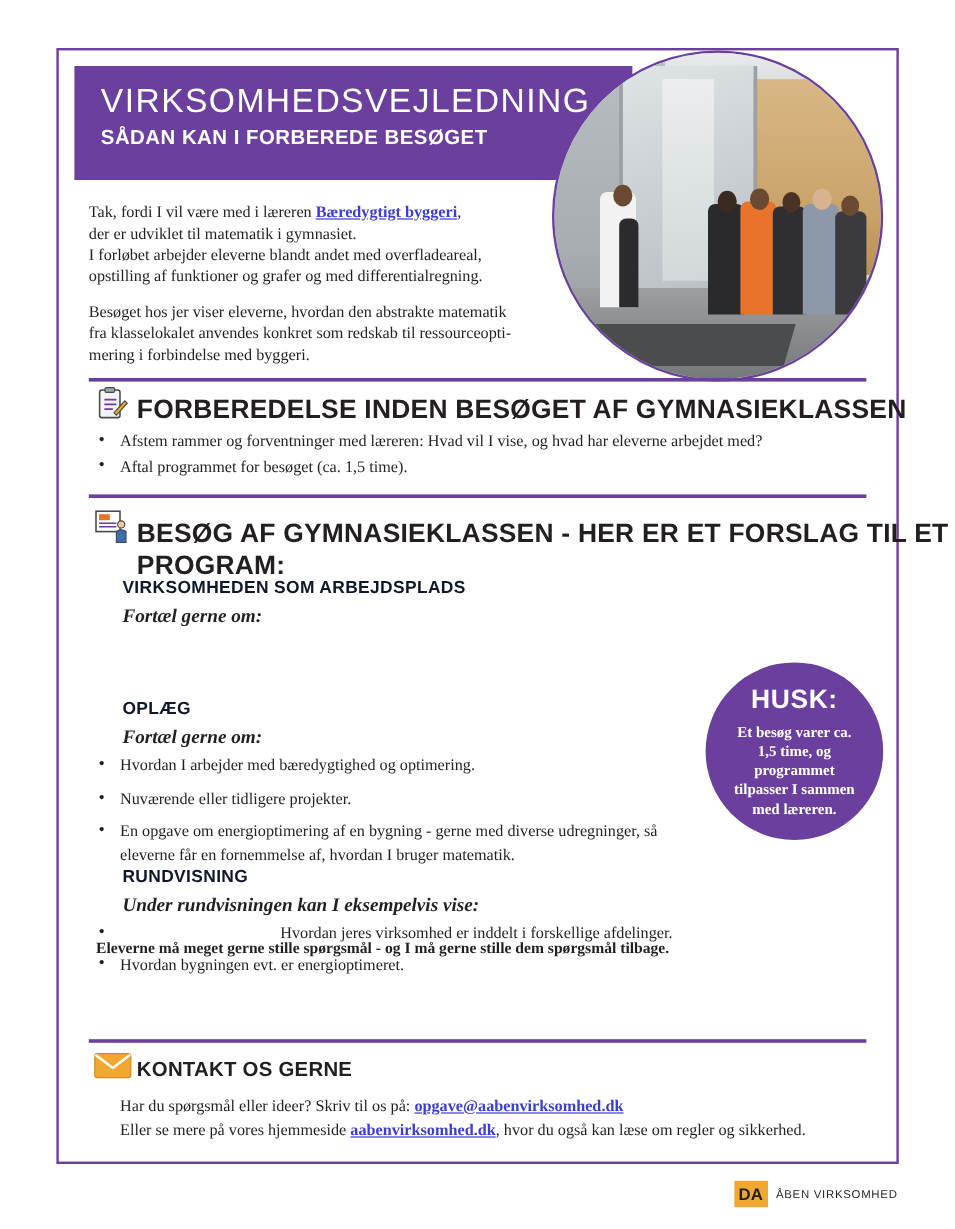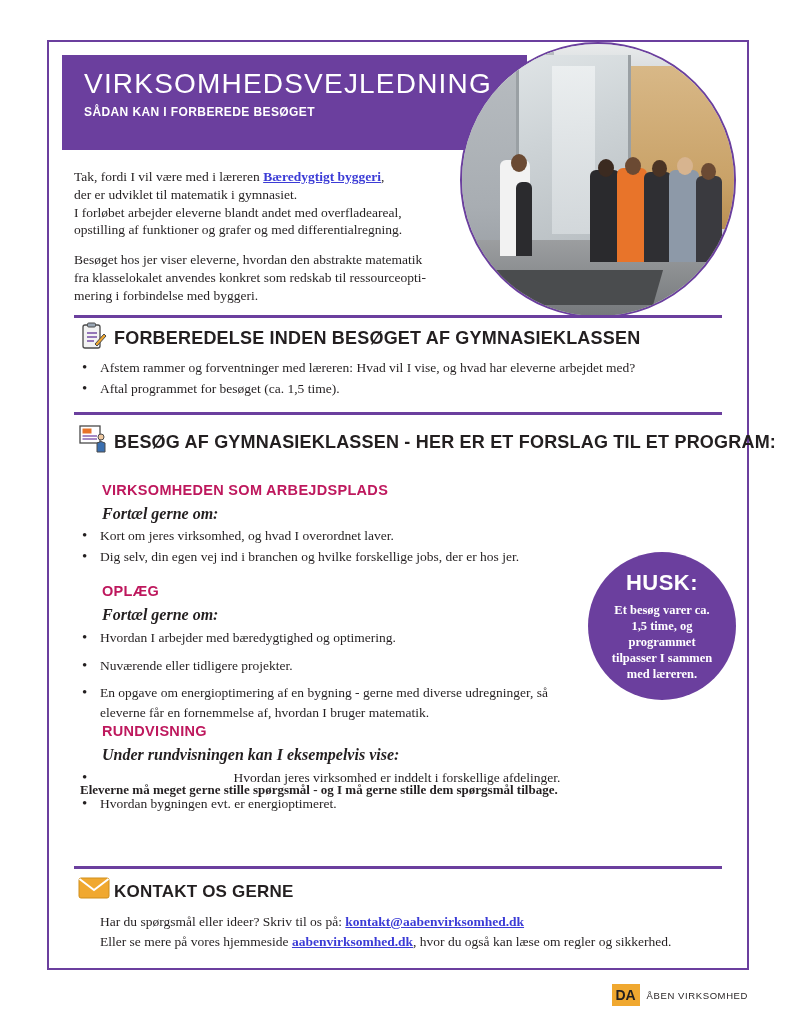--- a/index.html
+++ b/index.html
@@ -49,21 +49,21 @@
     font-weight: 400;
     font-size: 28px;
     letter-spacing: 1.2px;
     color: #ffffff;
     line-height: 1.05;
     margin: 0;
   }
   .header-sub {
     font-family: "Liberation Sans", sans-serif;
     font-weight: bold;
-    font-size: 12px;
+    font-size: 17px;
     letter-spacing: 0.4px;
     color: #ffffff;
     margin: 7px 0 0 0;
   }
 
   
   .photo-circle {
     position: absolute;
     left: 460px;
     top: 42px;
@@ -136,21 +136,21 @@
     left: 74px;
     width: 648px;
     height: 3px;
     background: #6b3f9e;
   }
 
   .section-head {
     position: absolute;
     font-family: "Liberation Sans", sans-serif;
     font-weight: bold;
-    font-size: 18px;
+    font-size: 22px;
     letter-spacing: 0.2px;
     color: #231f20;
   }
 
   .icon-box {
     position: absolute;
     width: 30px;
     height: 30px;
   }
 
@@ -170,21 +170,21 @@
     left: 8px;
     top: -1px;
     font-size: 15px;
   }
 
   .sub-head {
     position: absolute;
     font-family: "Liberation Sans", sans-serif;
     font-weight: bold;
     font-size: 14.5px;
-    color: #be185d;
+    color: #0f172a;
     letter-spacing: 0.3px;
   }
   .lead-in {
     position: absolute;
     font-weight: bold;
     font-style: italic;
     font-size: 16px;
   }
 
   
@@ -348,24 +348,20 @@
       <line x1="4.5" y1="12" x2="19" y2="12" stroke="#6b3f9e" stroke-width="1.2"></line>
       <line x1="4.5" y1="15" x2="19" y2="15" stroke="#6b3f9e" stroke-width="1.2"></line>
       <circle cx="23" cy="13" r="3" fill="#f0c9a0" stroke="#4a4a4a" stroke-width="1"></circle>
       <path d="M19 28 L19 19 Q23 16 27 19 L27 28 Z" fill="#3a6fb0" stroke="#4a4a4a" stroke-width="1"></path>
     </svg>
   </div>
   <div class="section-head" style="left:114px;top:432px;">BESØG AF GYMNASIEKLASSEN - HER ER ET FORSLAG TIL ET PROGRAM:</div>
 
   <div class="sub-head" style="left:102px;top:482px;">VIRKSOMHEDEN SOM ARBEJDSPLADS</div>
   <div class="lead-in" style="left:102px;top:505px;">Fortæl gerne om:</div>
-  <div class="bullets" style="left:74px;top:526px;width:620px;">
-    <div class="bul">Kort om jeres virksomhed, og hvad I overordnet laver.</div>
-    <div class="bul">Dig selv, din egen vej ind i branchen og hvilke forskellige jobs, der er hos jer.</div>
-  </div>
 
   <div class="sub-head" style="left:102px;top:583px;">OPLÆG</div>
   <div class="lead-in" style="left:102px;top:606px;">Fortæl gerne om:</div>
   <div class="bullets" style="left:74px;top:628px;width:510px;">
     <div class="bul" style="margin-bottom:8px;">Hvordan I arbejder med bæredygtighed og optimering.</div>
     <div class="bul" style="margin-bottom:8px;">Nuværende eller tidligere projekter.</div>
     <div class="bul">En opgave om energioptimering af en bygning - gerne med diverse udregninger, så eleverne får en fornemmelse af, hvordan I bruger matematik.</div>
   </div>
 
   <div class="sub-head" style="left:102px;top:723px;">RUNDVISNING</div>
@@ -387,21 +383,21 @@
   <div class="icon-box" style="left:78px;top:876px;">
     <svg width="32" height="24" viewBox="0 0 32 24">
       <rect x="1" y="2" width="30" height="20" rx="2" fill="#f0a830" stroke="#d08f1c" stroke-width="1"></rect>
       <path d="M1.5 3 L16 14 L30.5 3" fill="none" stroke="#ffffff" stroke-width="2"></path>
     </svg>
   </div>
   <div class="section-head" style="left:114px;top:882px;font-size:17px;">KONTAKT OS GERNE</div>
 
   <div class="contact-lines">
     <div>
-      <span>Har du spørgsmål eller ideer? Skriv til os på: </span><a class="link" href="#">kontakt@aabenvirksomhed.dk</a>
+      <span>Har du spørgsmål eller ideer? Skriv til os på: </span><a class="link" href="#">opgave@aabenvirksomhed.dk</a>
     </div>
     <div>
       <span>Eller se mere på vores hjemmeside </span><a class="link" href="#">aabenvirksomhed.dk</a><span>, hvor du også kan læse om regler og sikkerhed.</span>
     </div>
   </div>
 
   <div class="footer">
     <div class="da-mark">DA</div>
     <div class="da-text">ÅBEN VIRKSOMHED</div>
   </div>

